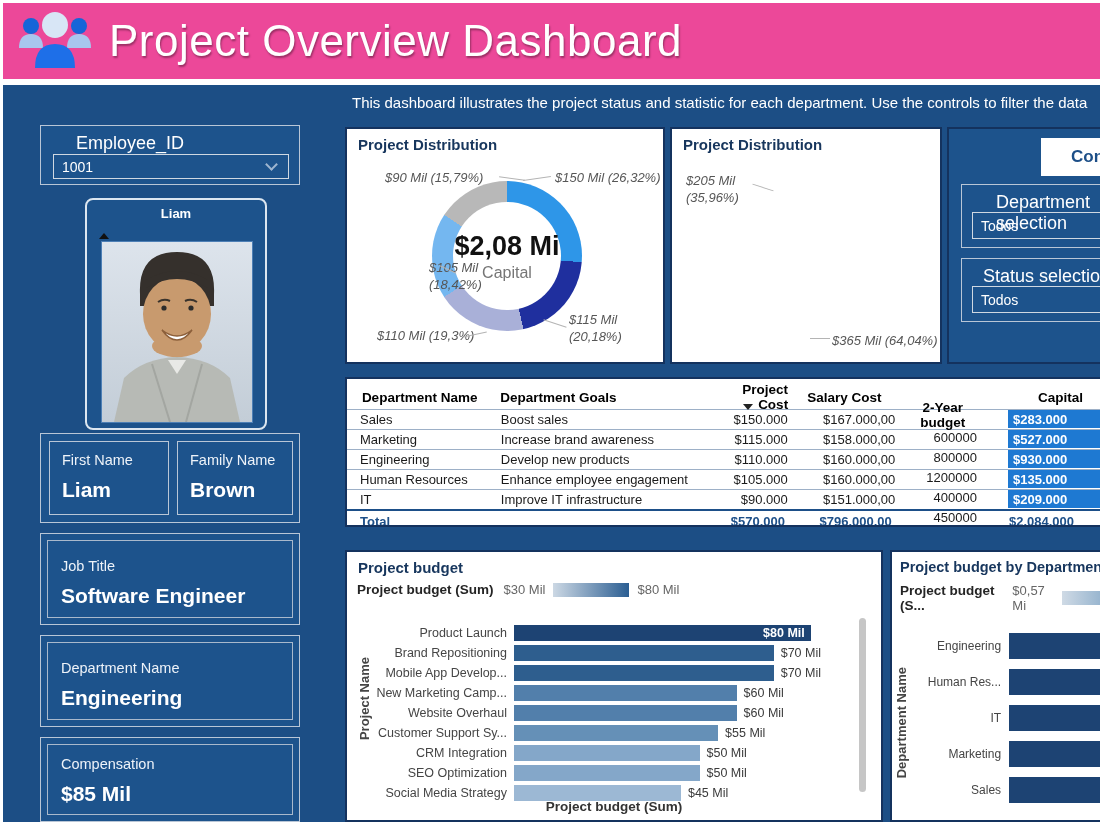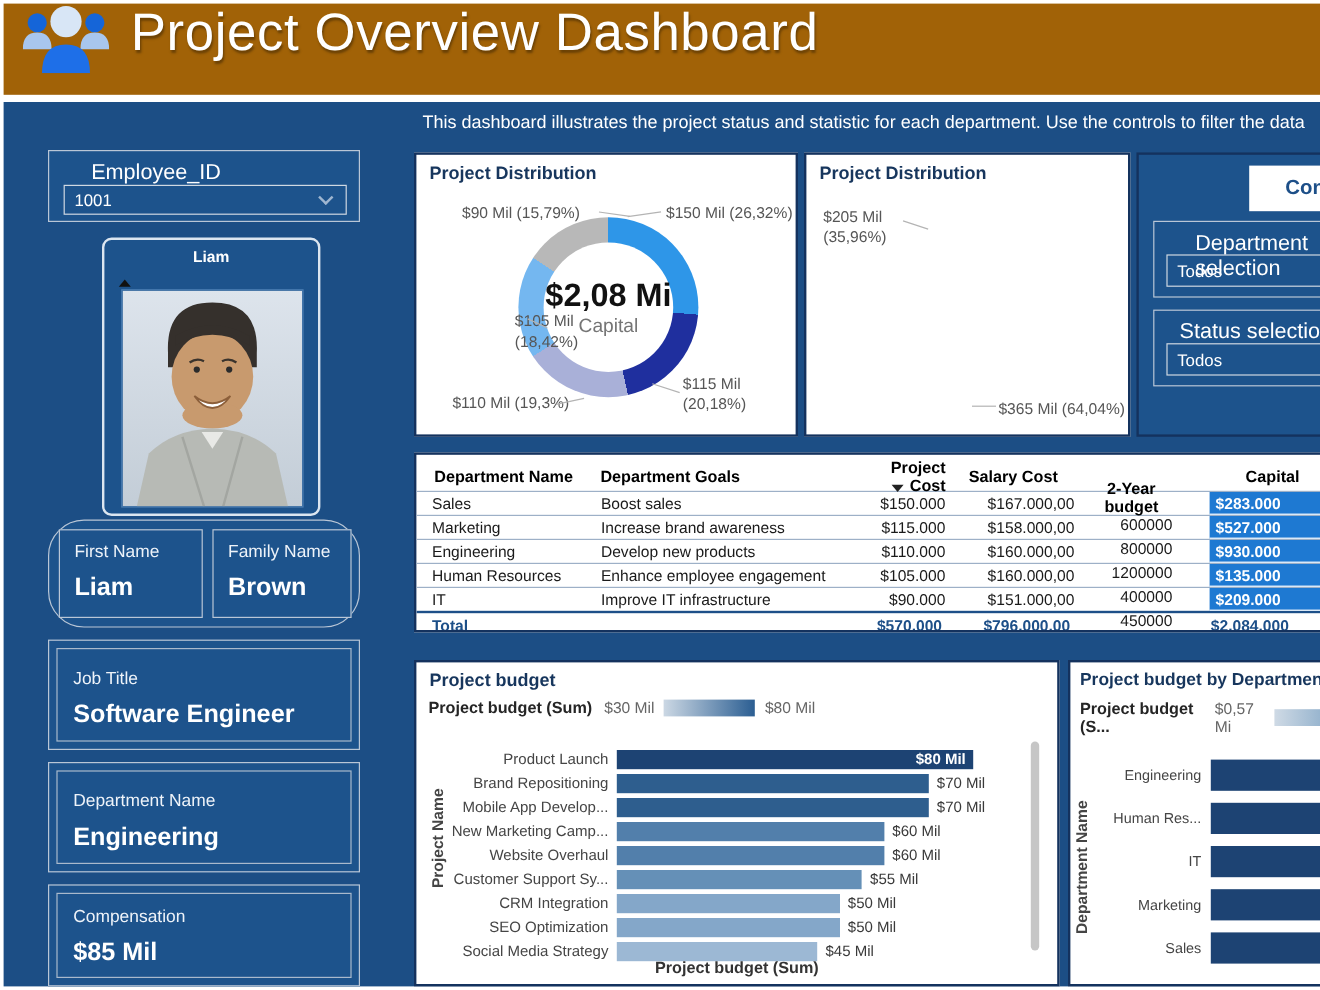--- a/index.html
+++ b/index.html
@@ -1,22 +1,22 @@
 <!DOCTYPE html>
 <html><head>
 <meta charset="utf-8">
 <style>
   html,body{margin:0;padding:0;}
   .canvas{position:relative;width:1100px;height:825px;overflow:hidden;background:#ffffff;
           font-family:"Liberation Sans",sans-serif;}
   .abs{position:absolute;}
 
   
-  .header{position:absolute;left:3px;top:3px;width:1097px;height:76px;background:#a16207;
-          display:flex;align-items:flex-start;}
+  .header{position:absolute;left:3px;top:3px;width:1097px;height:76px;background:#ec4899;
+          display:flex;align-items:center;}
   .header-title{color:#fff;font-size:44px;font-weight:400;letter-spacing:0.5px;
                 text-shadow:1px 2px 2px rgba(0,0,0,0.35);}
   .people-icon{margin:0 18px 0 16px;}
 
   
   .body-panel{position:absolute;left:3px;top:85px;width:1097px;height:737px;background:#1c4e85;}
   .subtitle{position:absolute;left:352px;top:94px;width:760px;color:#fff;font-size:15px;white-space:nowrap;}
 
   
   .sbox{position:absolute;border:1px solid #b9c6d6;background:#1d538c;box-sizing:border-box;}
@@ -38,21 +38,21 @@
   
   .panel{position:absolute;background:#fff;border:2px solid #14325e;box-sizing:border-box;overflow:hidden;}
   .panel-title{position:absolute;left:11px;top:7px;font-size:15px;font-weight:bold;color:#17365d;}
 
   
   .donut{position:absolute;border-radius:50%;}
   .donut .hole{position:absolute;inset:21px;background:#fff;border-radius:50%;
                display:flex;flex-direction:column;align-items:center;justify-content:center;}
   .center-val{font-size:27px;font-weight:bold;color:#111;}
   .center-lbl{font-size:16px;color:#757575;margin-top:2px;}
-  .dlbl{position:absolute;font-size:13px;color:#565656;line-height:17px;}
+  .dlbl{position:absolute;font-size:13px;color:#565656;line-height:17px;font-style:italic;}
   .ld{position:absolute;background:#b4b4b4;height:1px;}
 
   
   .ctrl-btn{position:absolute;left:1041px;top:138px;width:130px;height:38px;background:#fff;
             display:flex;align-items:center;justify-content:center;font-size:17px;font-weight:bold;color:#1d4f88;}
   .ctrl-group{position:absolute;border:1px solid #b9c6d6;box-sizing:border-box;}
 
   
   .trow{display:flex;align-items:center;height:19px;border-top:1px solid #9db0c7;
         font-size:13px;color:#1a1a1a;}
@@ -145,21 +145,21 @@
         <path d="M56 60 q6 -4 12 -1" stroke="#3a332c" stroke-width="2" fill="none"></path>
         <path d="M83 59 q6 -3 12 1" stroke="#3a332c" stroke-width="2" fill="none"></path>
         <path d="M60 88 q15 12 30 0 q-7 10 -15 10 q-8 0 -15 -10 Z" fill="#fff" stroke="#8c5f3a" stroke-width="1.5"></path>
         <path d="M12 180 L22 136 Q42 116 75 115 Q108 116 128 136 L138 180 Z" fill="#b7bab5"></path>
         <path d="M66 118 L75 132 L84 118 Z" fill="#e8e9e6"></path>
         <path d="M50 122 L68 180 M100 122 L84 180" stroke="#a3a6a1" stroke-width="2" fill="none"></path>
       </svg>
     </div>
   </div>
 
-  <div class="sbox" style="left:40px;top:433px;width:260px;height:90px;border-radius:30px;">
+  <div class="sbox" style="left:40px;top:433px;width:260px;height:90px;">
     <div class="sbox" style="left:8px;top:7px;width:120px;height:74px;">
       <div class="slabel2" style="position:absolute;left:12px;top:10px;">First Name</div>
       <div class="svalue" style="position:absolute;left:12px;top:36px;">Liam</div>
     </div>
     <div class="sbox" style="left:136px;top:7px;width:116px;height:74px;">
       <div class="slabel2" style="position:absolute;left:12px;top:10px;">Family Name</div>
       <div class="svalue" style="position:absolute;left:12px;top:36px;">Brown</div>
     </div>
   </div>
 

